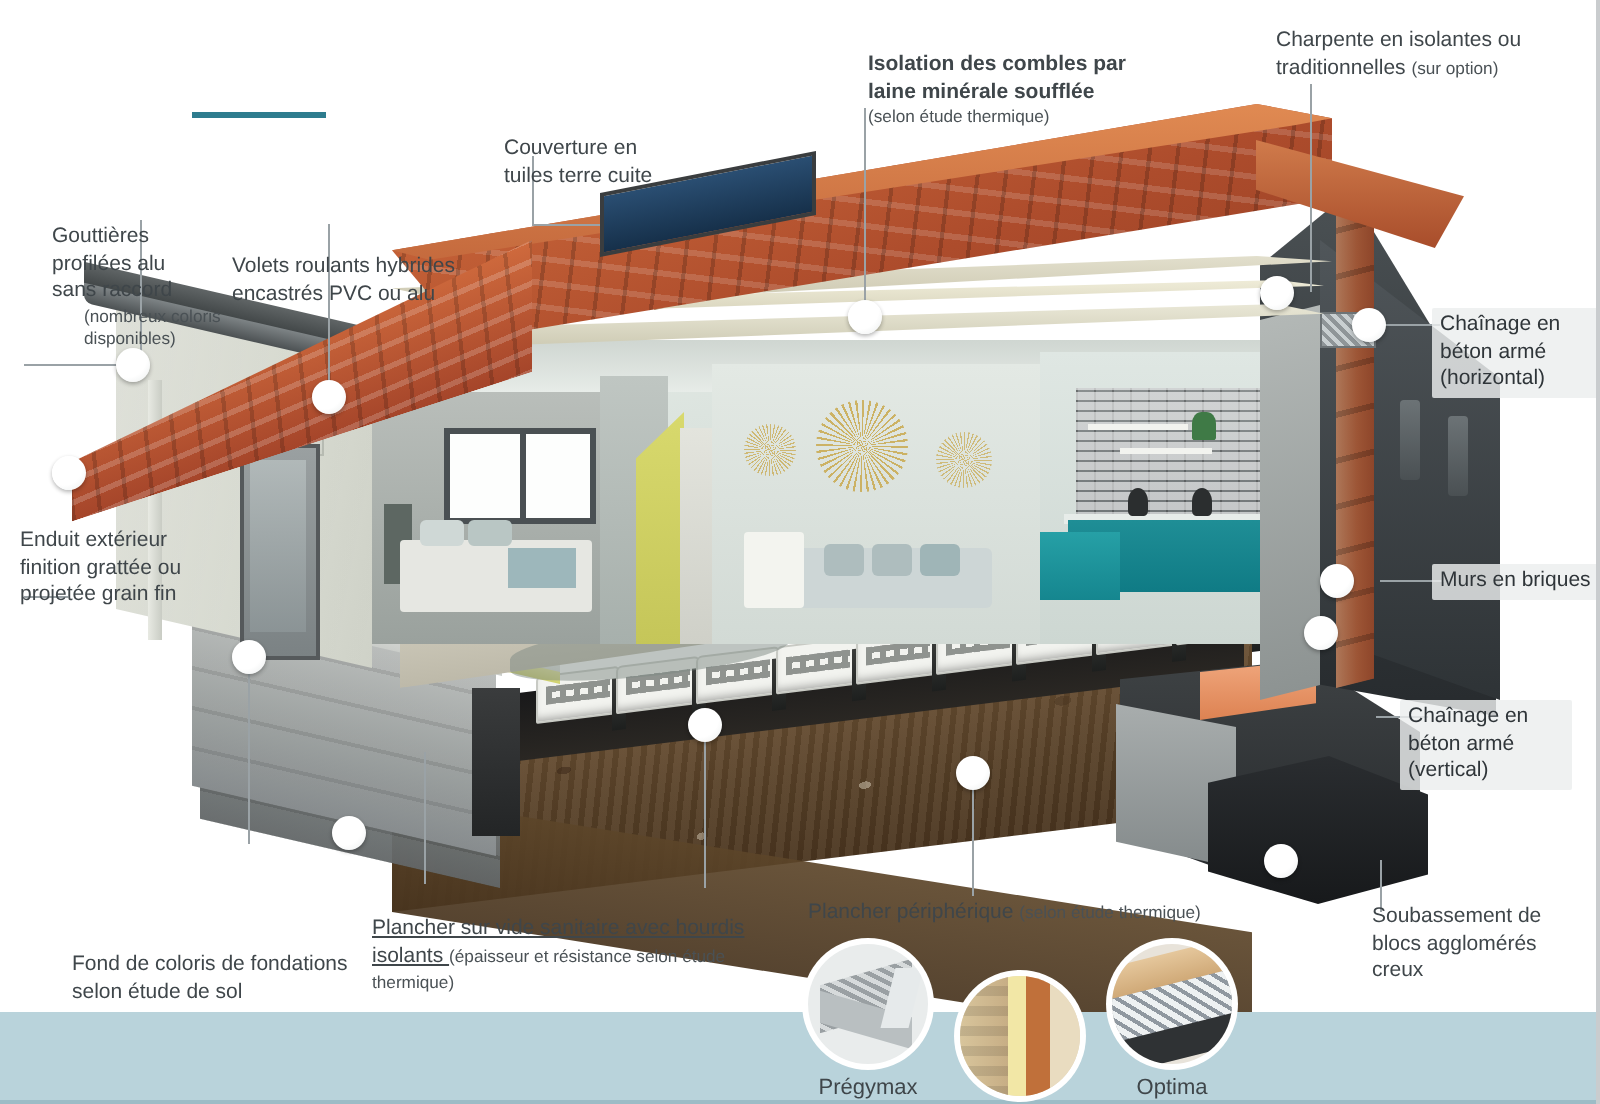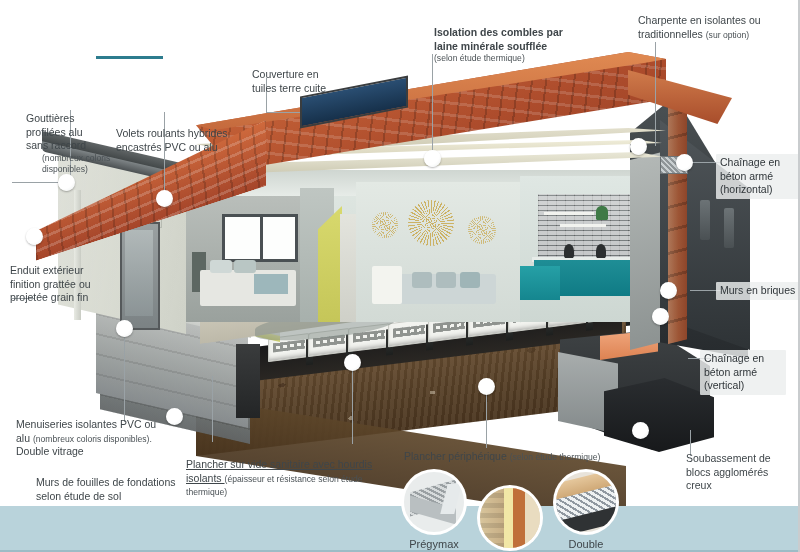--- a/index.html
+++ b/index.html
@@ -637,29 +637,24 @@
   <div class="cal" style="left:404px;top:450px;width:212px;">
     <span>Plancher périphérique </span><span class="small">(selon étude thermique)</span>
   </div>
 
   <div class="cal" style="left:186px;top:458px;width:206px;">
     <span style="white-space:pre-line;text-decoration:underline;">Plancher sur vide sanitaire avec hourdis
 isolants </span><span class="small">(épaisseur et résistance selon étude thermique)</span>
   </div>
 
   <div class="cal" style="left:36px;top:476px;width:170px;">
-    <div style="white-space:pre-line;">Murs de fouilles de fondations
+    <div style="white-space:pre-line;">Fond de coloris de fondations
 selon étude de sol</div>
   </div>
 
-  <div class="cal" style="left:16px;top:418px;width:166px;">
-    <span style="white-space:pre-line;">Menuiseries isolantes PVC ou
-alu </span><span class="small">(nombreux coloris disponibles).</span>
-    <div>Double vitrage</div>
-  </div>
 
   <div class="cal" style="left:10px;top:264px;width:100px;">
     <div style="white-space:pre-line;">Enduit extérieur
 finition grattée ou
 projetée grain fin</div>
   </div>
 
   <div class="bottom-band"></div>
   <div class="band-bot-line"></div>
 
@@ -689,16 +684,16 @@
 
   <div style="position:absolute;left:548px;top:472px;width:76px;">
     <div style="width:60px;height:60px;border-radius:50%;margin:0 auto;overflow:hidden;background:#e8e3da;
                 box-shadow:0 0 0 3px #fff;position:relative;">
       <div style="position:absolute;left:-4px;top:4px;width:70px;height:16px;background:linear-gradient(#e5c79c,#cfa876);transform:rotate(-14deg);"></div>
       <div style="position:absolute;left:-4px;top:20px;width:70px;height:22px;background:
             repeating-linear-gradient(45deg,#9098a0 0 2px,#eef1f2 2px 5px),
             repeating-linear-gradient(-45deg,#9098a0 0 2px,transparent 2px 5px);transform:rotate(-14deg);"></div>
       <div style="position:absolute;left:-4px;top:42px;width:70px;height:16px;background:#2f3234;transform:rotate(-14deg);"></div>
     </div>
-    <div style="text-align:center;font-size:11px;margin-top:6px;color:#3f464a;">Double</div>
+    <div style="text-align:center;font-size:11px;margin-top:6px;color:#3f464a;">Optima</div>
   </div>
 
 </div>
 
 </body></html>

